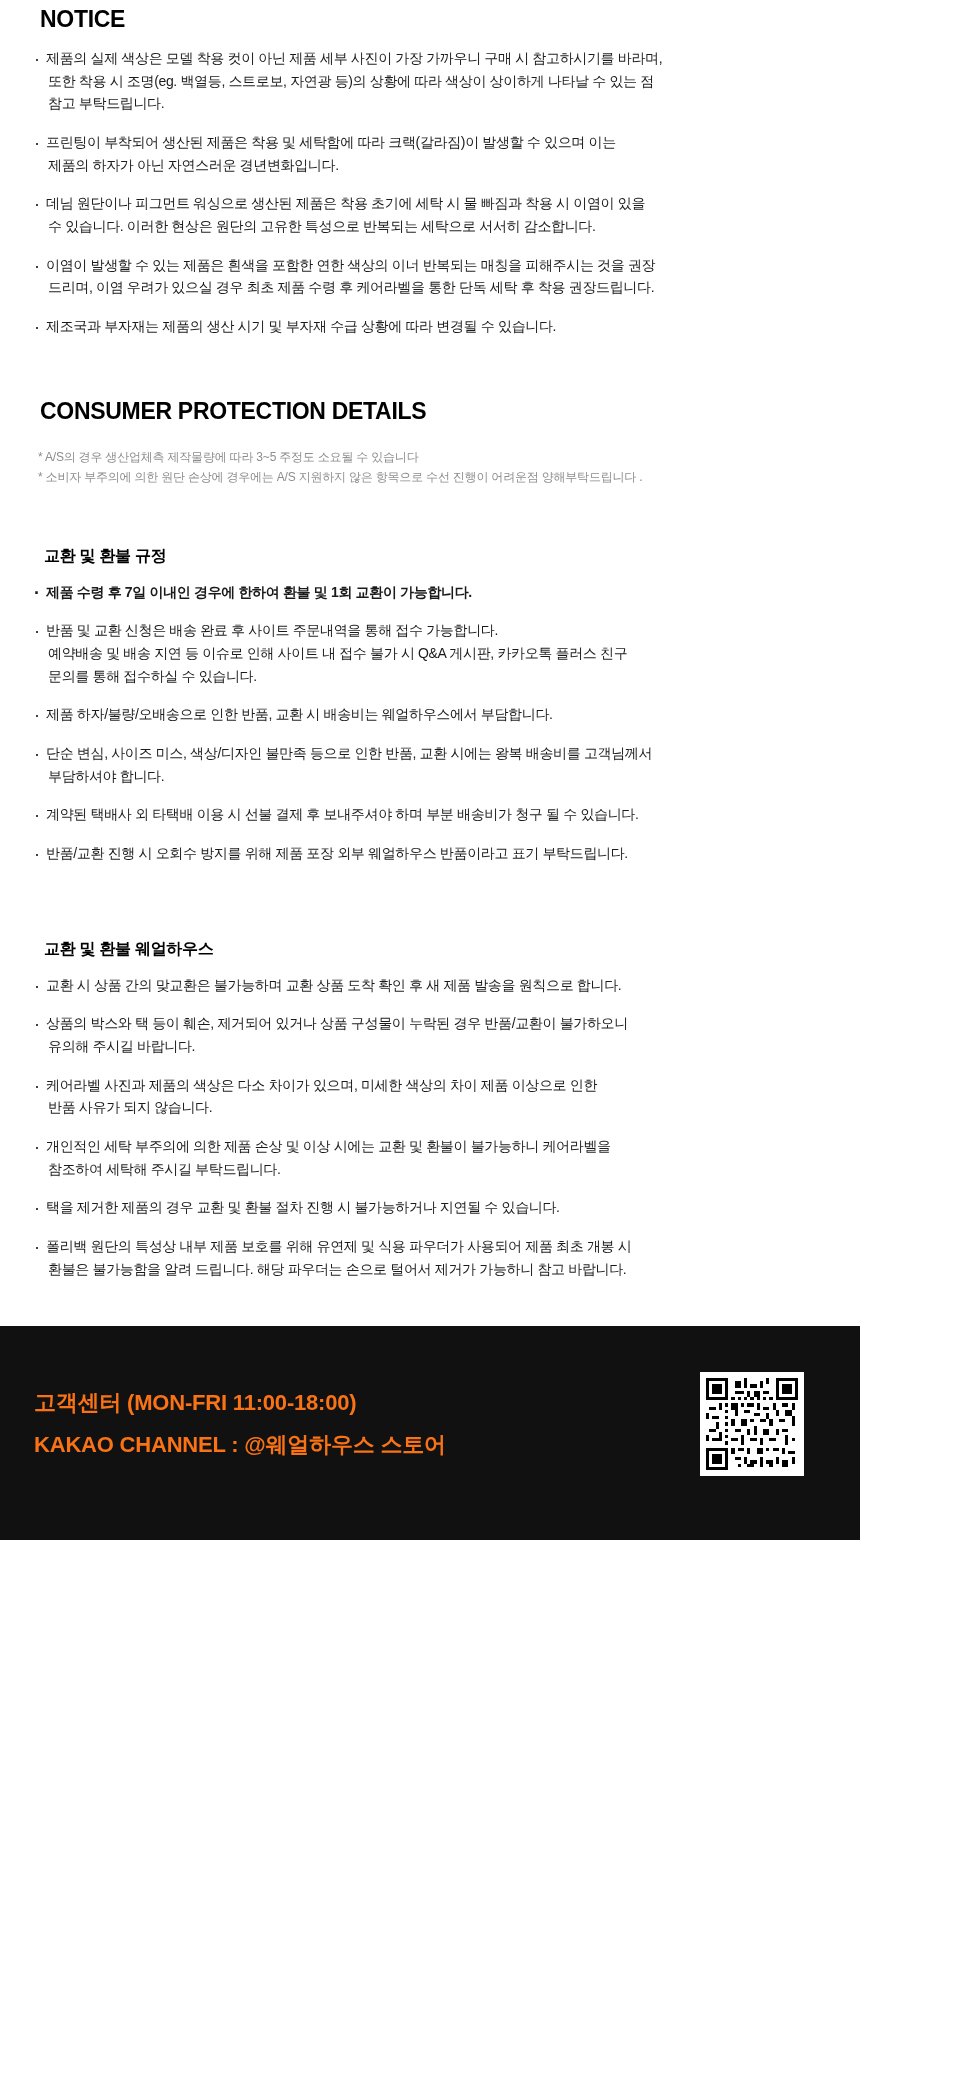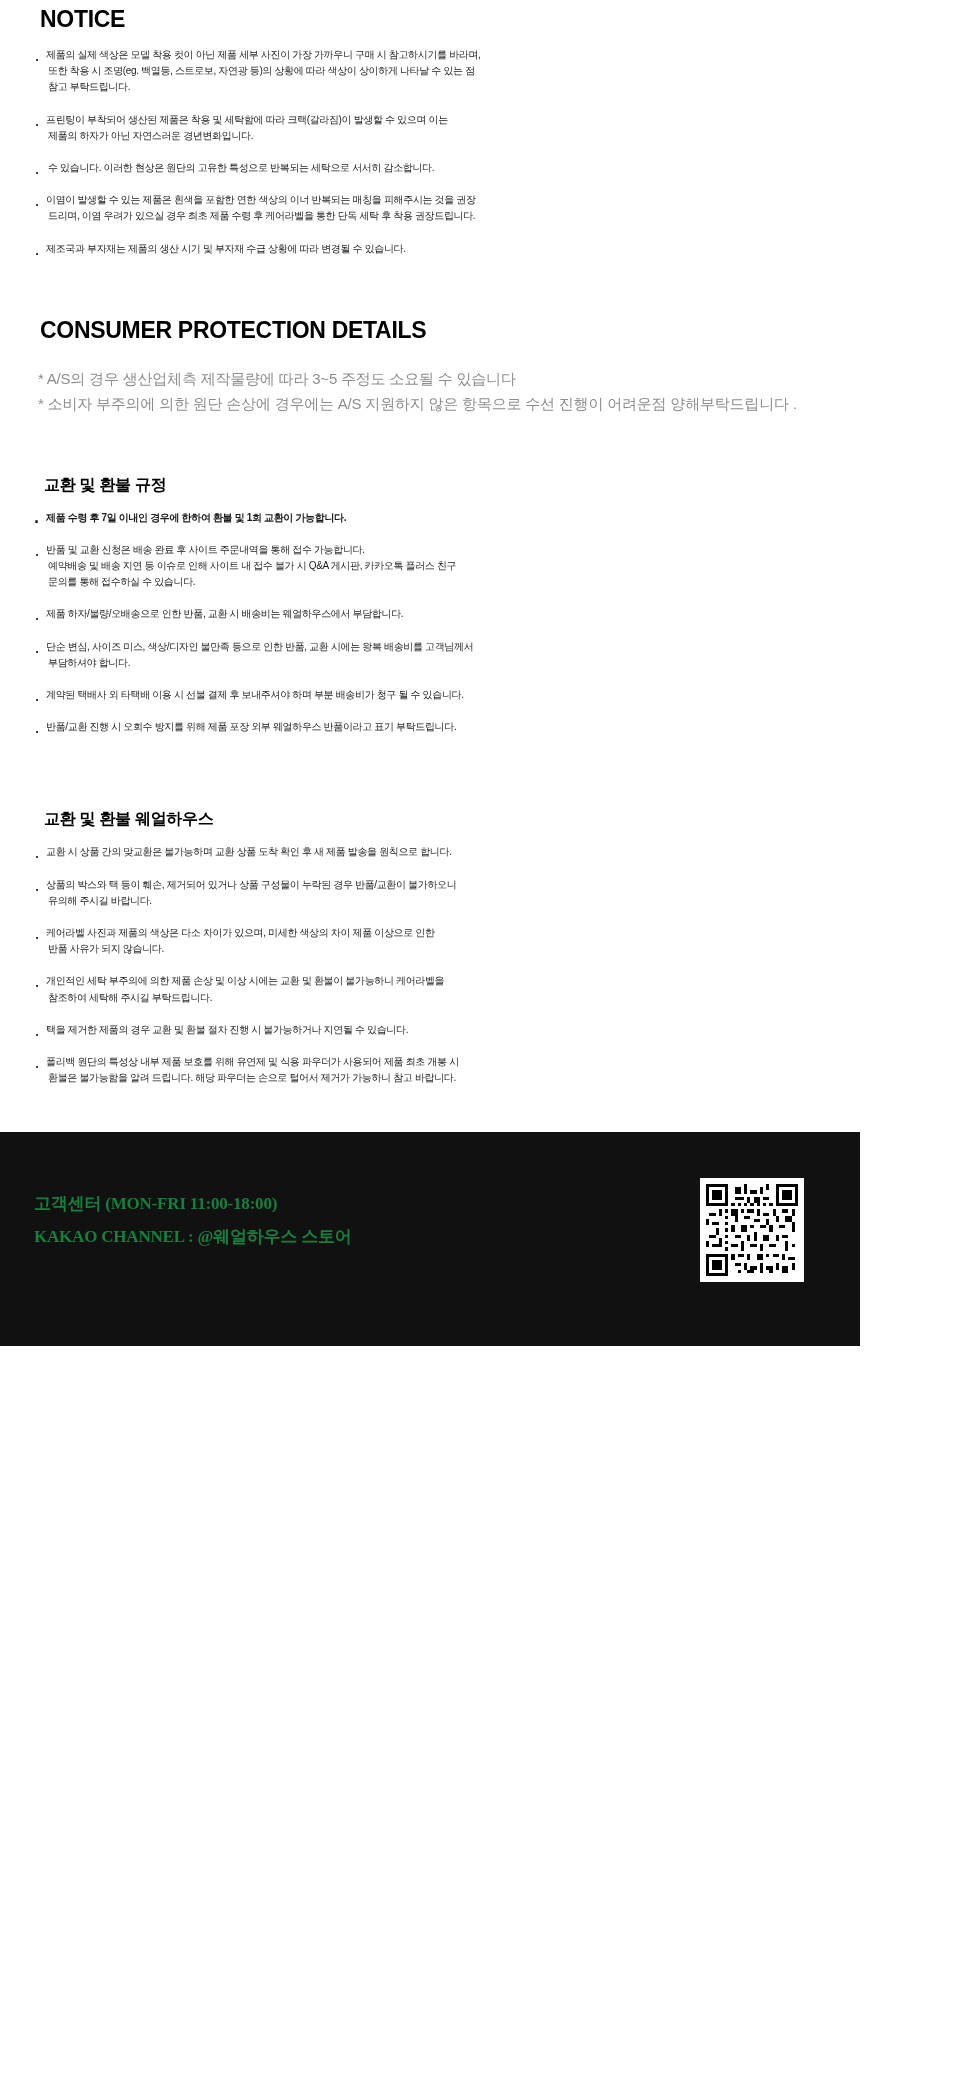--- a/index.html
+++ b/index.html
@@ -38,21 +38,21 @@
 
   ul.bullets {
     list-style: none;
     margin: 0;
     padding: 0;
   }
   ul.bullets > li {
     position: relative;
     padding-left: 14px;
     margin-bottom: 16px;
-    font-size: 10px;
+    font-size: 14px;
     line-height: 1.62;
     color: #1a1a1a;
     letter-spacing: -0.35px;
   }
   ul.bullets > li::before {
     content: "·";
     position: absolute;
     left: 2px;
     top: -1px;
     font-size: 18px;
@@ -66,46 +66,45 @@
     padding-left: 2px;
   }
   li.bold-item {
     font-weight: bold;
   }
 
   .small-notes {
     margin: 8px 0 0 6px;
   }
   .small-notes .note {
-    font-size: 15px;
+    font-size: 12px;
     color: #8d8d8d;
     line-height: 1.7;
     letter-spacing: -0.2px;
   }
 
   .spacer-xl { height: 58px; }
   .spacer-l  { height: 44px; }
   .top-pad   { height: 6px; }
 
   .footer {
     margin-top: 46px;
     background: #111111;
     color: #ffffff;
     height: 214px;
     position: relative;
     box-sizing: border-box;
     padding: 56px 0 0 34px;
   }
   .footer .f-line {
-    font-size: 17px;
+    font-size: 22px;
     font-weight: bold;
     letter-spacing: -0.2px;
     line-height: 1.9;
-    color: #15803d;
-    font-family: Liberation Serif, serif;
+    color: #f97316;
   }
   .qr-wrap {
     position: absolute;
     right: 56px;
     top: 46px;
     width: 104px;
     height: 104px;
     background: #ffffff;
     padding: 6px;
     box-sizing: border-box;
@@ -127,20 +126,21 @@
         <li>
           <span class="line">제품의 실제 색상은 모델 착용 컷이 아닌 제품 세부 사진이 가장 가까우니 구매 시 참고하시기를 바라며,</span>
           <span class="line indent">또한 착용 시 조명(eg. 백열등, 스트로보, 자연광 등)의 상황에 따라 색상이 상이하게 나타날 수 있는 점</span>
           <span class="line indent">참고 부탁드립니다.</span>
         </li>
         <li>
           <span class="line">프린팅이 부착되어 생산된 제품은 착용 및 세탁함에 따라 크랙(갈라짐)이 발생할 수 있으며 이는</span>
           <span class="line indent">제품의 하자가 아닌 자연스러운 경년변화입니다.</span>
         </li>
         <li>
+          <span class="line">데님 원단이나 피그먼트 워싱으로 생산된 제품은 착용 초기에 세탁 시 물 빠짐과 착용 시 이염이 있을</span>
           <span class="line indent">수 있습니다. 이러한 현상은 원단의 고유한 특성으로 반복되는 세탁으로 서서히 감소합니다.</span>
         </li>
         <li>
           <span class="line">이염이 발생할 수 있는 제품은 흰색을 포함한 연한 색상의 이너 반복되는 매칭을 피해주시는 것을 권장</span>
           <span class="line indent">드리며, 이염 우려가 있으실 경우 최초 제품 수령 후 케어라벨을 통한 단독 세탁 후 착용 권장드립니다.</span>
         </li>
         <li>
           <span class="line">제조국과 부자재는 제품의 생산 시기 및 부자재 수급 상황에 따라 변경될 수 있습니다.</span>
         </li>
       </ul>

